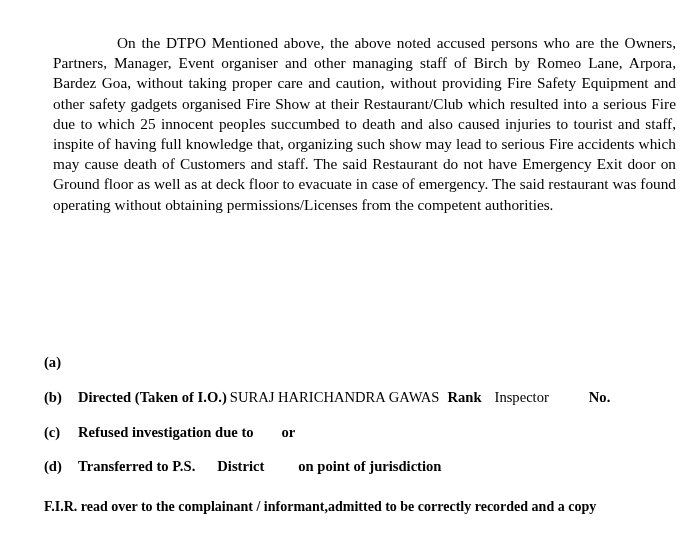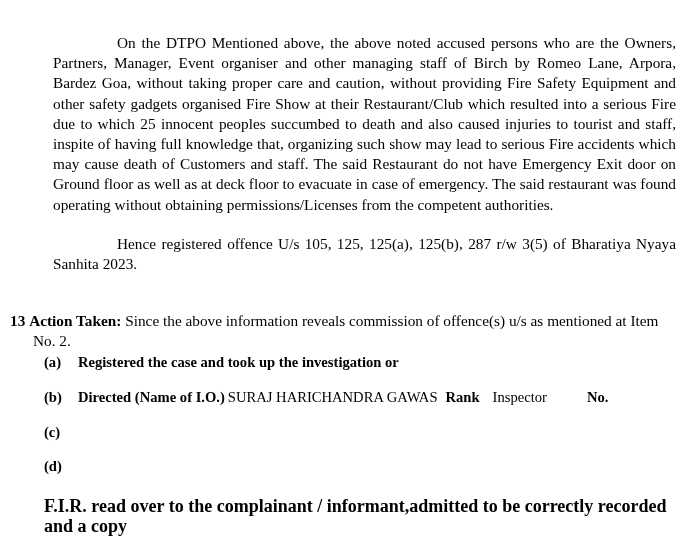--- a/index.html
+++ b/index.html
@@ -120,63 +120,61 @@
   .sp-wide { display: inline-block; width: 22px; }
   .sp-wide2 { display: inline-block; width: 28px; }
   .sp-wide3 { display: inline-block; width: 34px; }
 
   
   .fir-footer {
     position: absolute;
     left: 44px;
     top: 497px;
     width: 624px;
-    font-size: 18px;
+    font-size: 14px;
     line-height: 19.5px;
     font-weight: bold;
     text-align: left;
   }
 </style>
 </head>
 <body>
 
 <div class="page">
 
   <div class="narrative">
     <p class="para">On the DTPO Mentioned above, the above noted accused persons who are the Owners, Partners, Manager, Event organiser and other managing staff of Birch by Romeo Lane, Arpora, Bardez Goa, without taking proper care and caution, without providing Fire Safety Equipment and other safety gadgets organised Fire Show at their Restaurant/Club which resulted into a serious Fire due to which 25 innocent peoples succumbed to death and also caused injuries to tourist and staff, inspite of having full knowledge that, organizing such show may lead to serious Fire accidents which may cause death of Customers and staff. The said Restaurant do not have Emergency Exit door on Ground floor as well as at deck floor to evacuate in case of emergency. The said restaurant was found operating without obtaining permissions/Licenses from the competent authorities.</p>
-    <p class="para">Hence registered offence U/s 105, 125, 125(a), 125(b), 287 r/w 3(5) of Bharatiya Nyaya Sanhita 2023.</p>
   </div>
 
-  <div class="action-block">
-    <p class="action-head">
-      <span class="num">13</span>
-      <span class="lbl">Action Taken:</span><span class="rest"> Since the above information reveals commission of offence(s) u/s as mentioned at Item No. 2.</span>
-    </p>
-  </div>
 
   <div class="sub-list">
 
     <div class="sub-item gap-a">
       <span class="marker">(a)</span>
-      <span class="body">Registered the case and took up the investigation or</span>
     </div>
 
     <div class="sub-item gap-b">
       <span class="marker">(b)</span>
       <span class="body">
-        <span>Directed (Name of I.O.)</span><span class="io-name">SURAJ HARICHANDRA GAWAS</span><span class="rank-lbl">Rank</span><span class="rank-val">Inspector</span><span class="no-lbl">No.</span>
+        <span>Directed (Taken of I.O.)</span><span class="io-name">SURAJ HARICHANDRA GAWAS</span><span class="rank-lbl">Rank</span><span class="rank-val">Inspector</span><span class="no-lbl">No.</span>
       </span>
     </div>
 
     <div class="sub-item gap-c">
       <span class="marker">(c)</span>
+      <span class="body">
+        <span>Refused investigation due to</span><span class="sp-wide2"></span><span>or</span>
+      </span>
     </div>
 
     <div class="sub-item gap-d">
       <span class="marker">(d)</span>
+      <span class="body">
+        <span>Transferred to P.S.</span><span class="sp-wide"></span><span>District</span><span class="sp-wide3"></span><span>on point of jurisdiction</span>
+      </span>
     </div>
 
   </div>
 
   <div class="fir-footer">
     <span>F.I.R. read over to the complainant / informant,admitted to be correctly recorded and a copy</span>
     <br>
   </div>
 
 </div>

